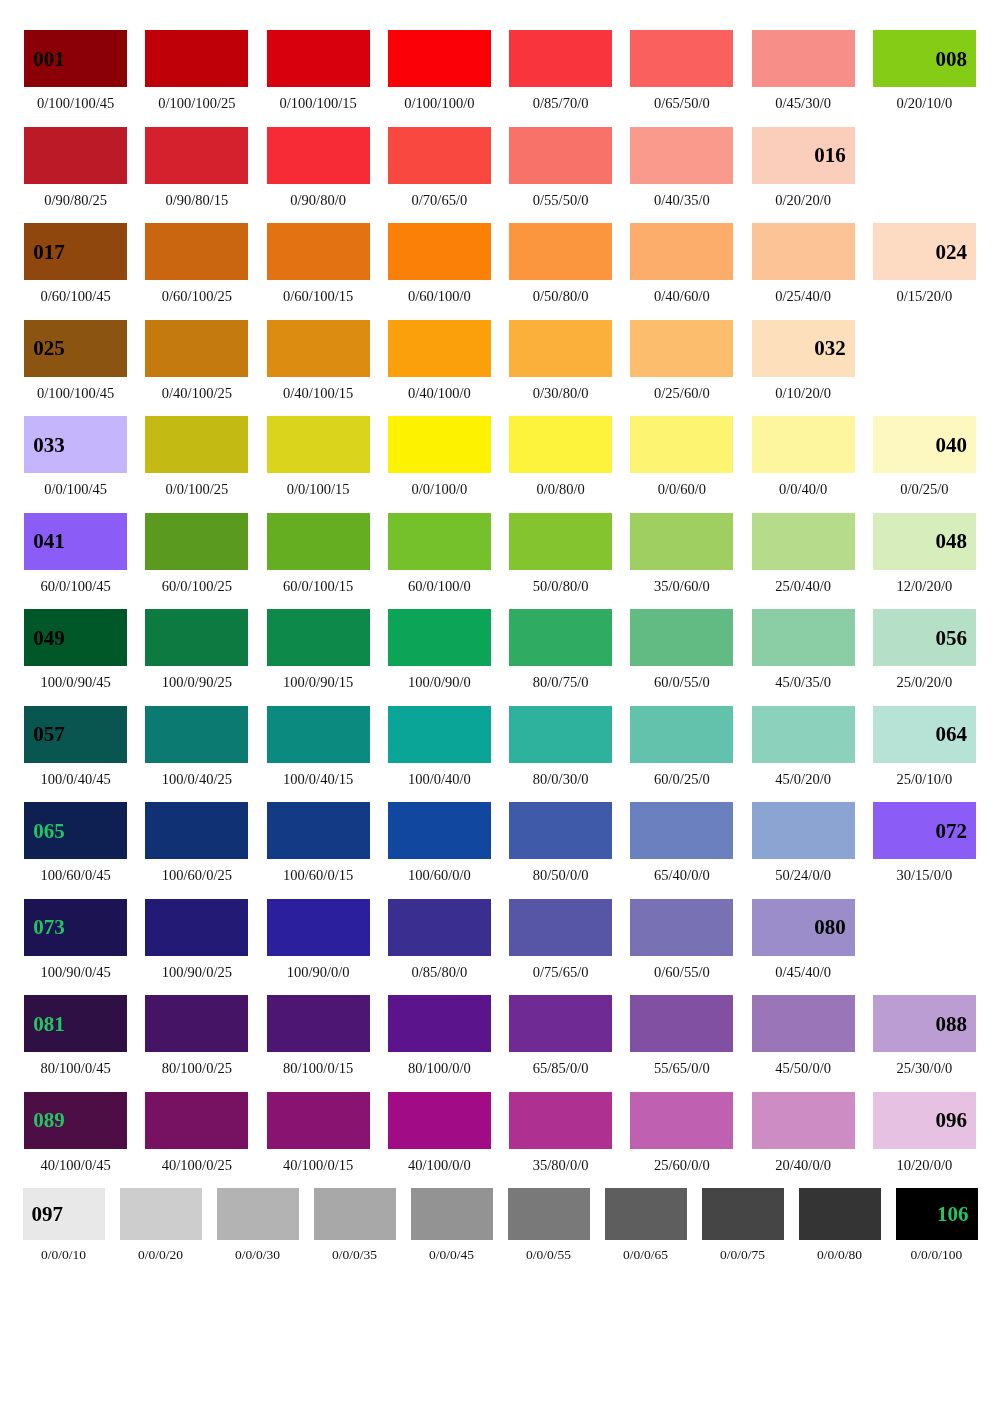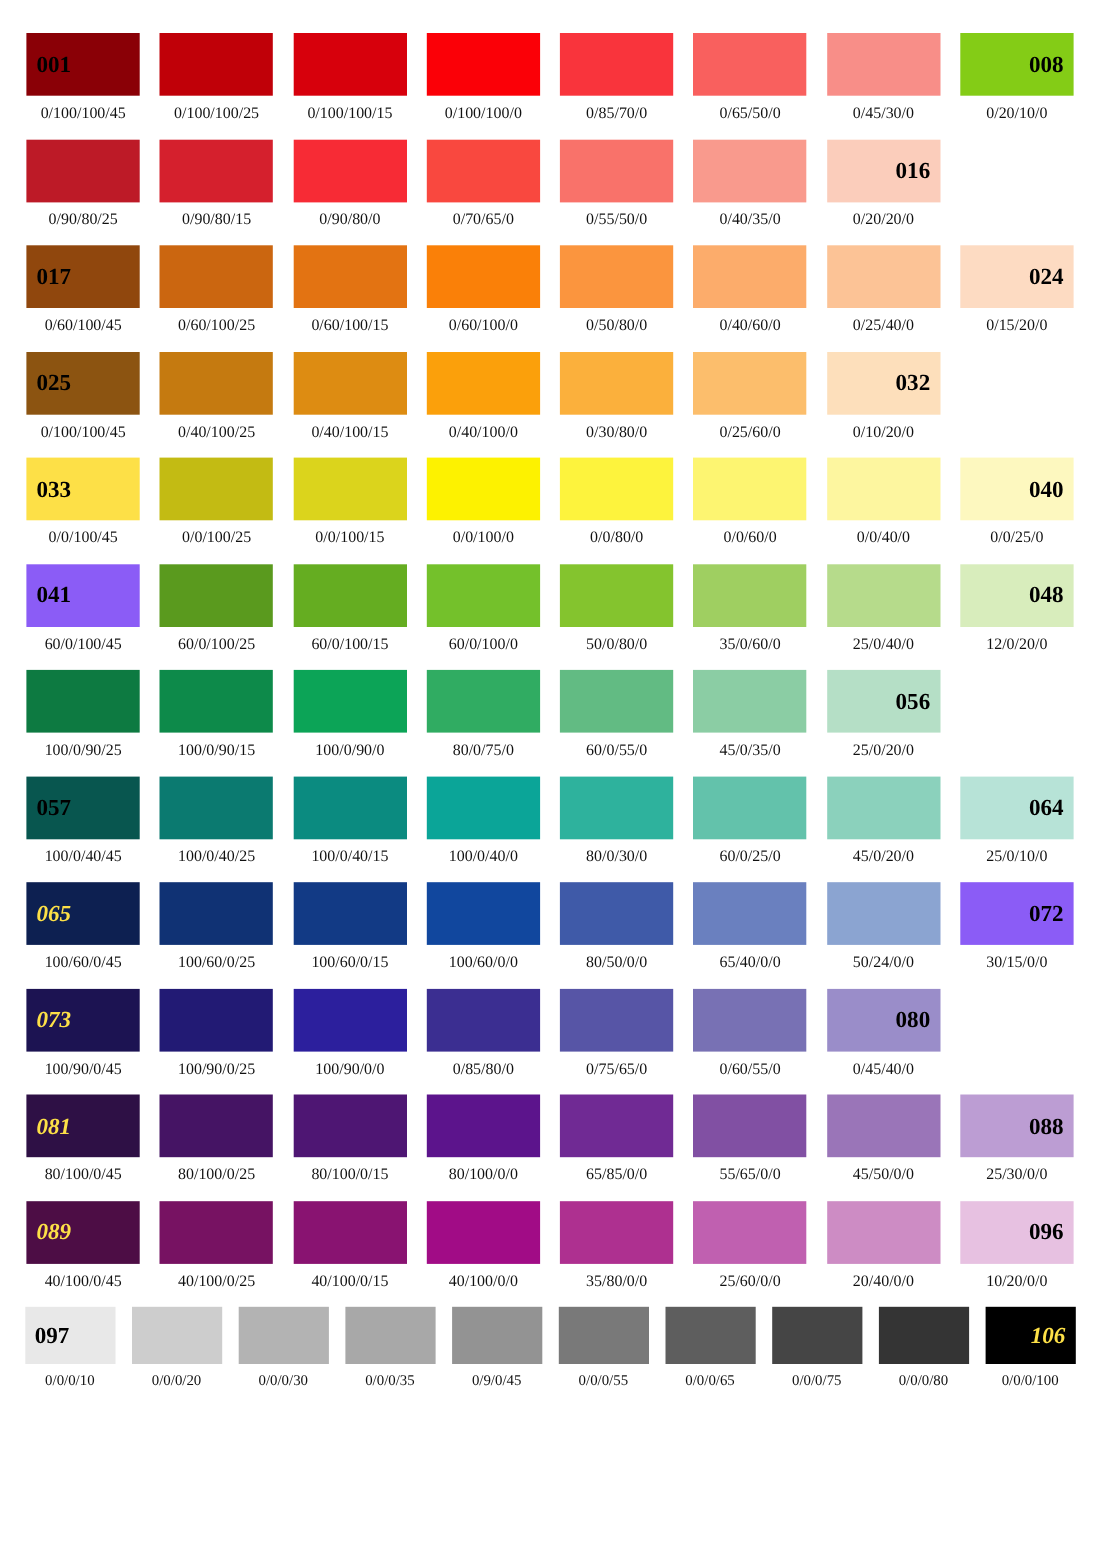--- a/index.html
+++ b/index.html
@@ -59,21 +59,21 @@
     left: 9px;
     top: 50%;
     transform: translateY(-50%);
   }
   .swatch-number.pos-right {
     right: 9px;
     top: 50%;
     transform: translateY(-50%);
   }
   .swatch-number.ink-dark { color: #000000; }
-  .swatch-number.ink-light { color: #fde047; font-style: italic; }
+  .swatch-number.ink-light { color: #22c55e; }
 
   .cmyk-label {
     margin-top: 9px;
     font-family: "Liberation Serif", "DejaVu Serif", serif;
     font-size: 14.5px;
     color: #111111;
     white-space: nowrap;
     text-align: center;
     line-height: 1;
   }
@@ -223,21 +223,21 @@
       </div>
       <div class="cell">
         <div class="swatch" style="background-color: rgb(253, 223, 187);">
           <span class="swatch-number pos-right ink-dark">032</span>
         </div>
         <div class="cmyk-label">0/10/20/0</div>
       </div>
     </div>
     <div class="color-row main-row">
       <div class="cell">
-        <div class="swatch" style="background-color: #fde047;">
+        <div class="swatch" style="background-color: #c4b5fd;">
           <span class="swatch-number pos-left ink-dark">033</span>
         </div>
         <div class="cmyk-label">0/0/100/45</div>
       </div>
       <div class="cell">
         <div class="swatch" style="background-color: rgb(195, 187, 19);"></div>
         <div class="cmyk-label">0/0/100/25</div>
       </div>
       <div class="cell">
         <div class="swatch" style="background-color: rgb(219, 212, 28);"></div>
@@ -299,20 +299,26 @@
       </div>
       <div class="cell">
         <div class="swatch" style="background-color: rgb(216, 237, 188);">
           <span class="swatch-number pos-right ink-dark">048</span>
         </div>
         <div class="cmyk-label">12/0/20/0</div>
       </div>
     </div>
     <div class="color-row main-row">
       <div class="cell">
+        <div class="swatch" style="background-color: rgb(0, 87, 40);">
+          <span class="swatch-number pos-left ink-dark">049</span>
+        </div>
+        <div class="cmyk-label">100/0/90/45</div>
+      </div>
+      <div class="cell">
         <div class="swatch" style="background-color: rgb(13, 122, 65);"></div>
         <div class="cmyk-label">100/0/90/25</div>
       </div>
       <div class="cell">
         <div class="swatch" style="background-color: rgb(13, 138, 74);"></div>
         <div class="cmyk-label">100/0/90/15</div>
       </div>
       <div class="cell">
         <div class="swatch" style="background-color: rgb(12, 164, 87);"></div>
         <div class="cmyk-label">100/0/90/0</div>
@@ -536,21 +542,21 @@
       <div class="cell">
         <div class="swatch" style="background-color: rgb(179, 179, 179);"></div>
         <div class="cmyk-label">0/0/0/30</div>
       </div>
       <div class="cell">
         <div class="swatch" style="background-color: rgb(168, 168, 168);"></div>
         <div class="cmyk-label">0/0/0/35</div>
       </div>
       <div class="cell">
         <div class="swatch" style="background-color: rgb(147, 147, 147);"></div>
-        <div class="cmyk-label">0/9/0/45</div>
+        <div class="cmyk-label">0/0/0/45</div>
       </div>
       <div class="cell">
         <div class="swatch" style="background-color: rgb(121, 121, 121);"></div>
         <div class="cmyk-label">0/0/0/55</div>
       </div>
       <div class="cell">
         <div class="swatch" style="background-color: rgb(94, 94, 94);"></div>
         <div class="cmyk-label">0/0/0/65</div>
       </div>
       <div class="cell">

